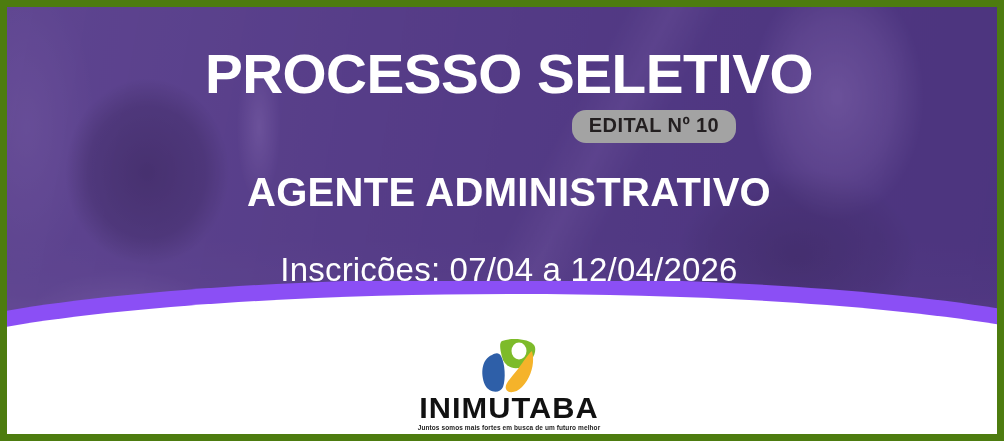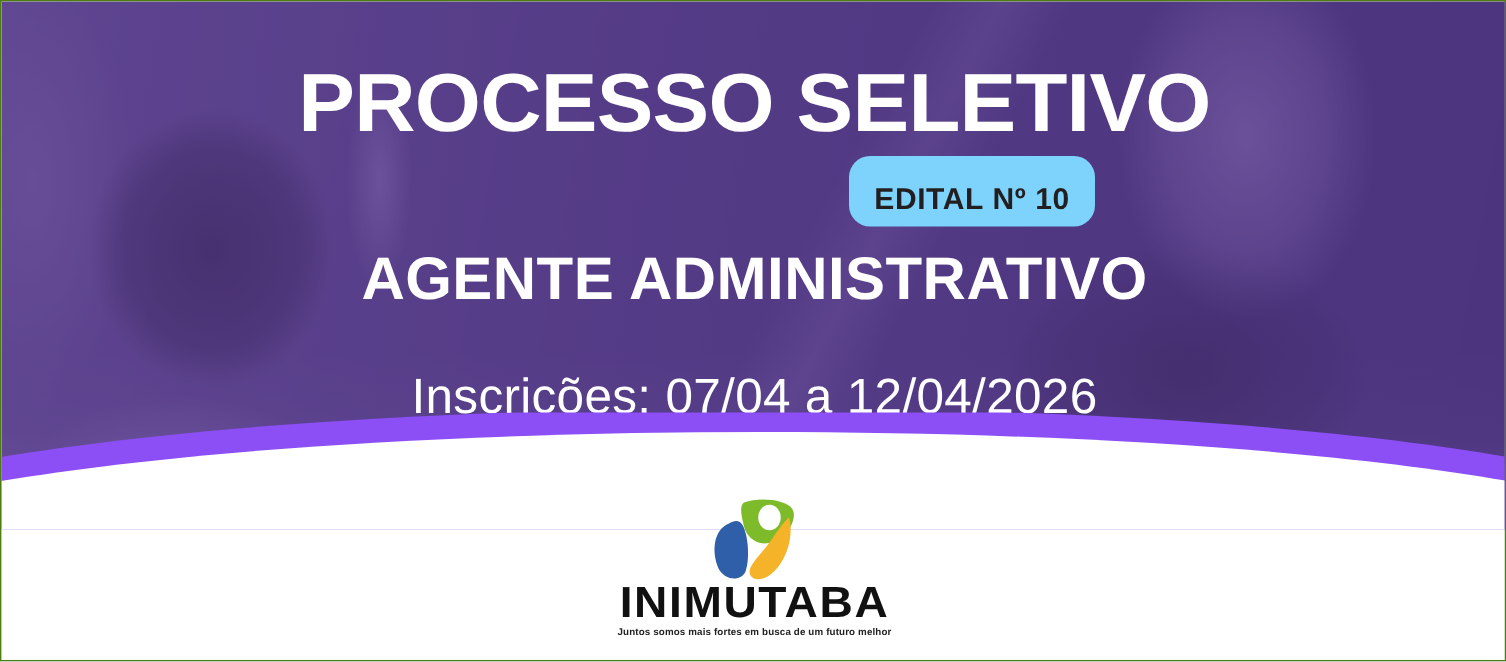--- a/index.html
+++ b/index.html
@@ -13,21 +13,21 @@
     overflow: hidden;
     font-family: "Liberation Sans", sans-serif;
   }
 
   .banner {
     position: relative;
     width: 1004px;
     height: 441px;
     background: #ffffff;
     box-sizing: border-box;
-    border: 1px solid #4d7c0f;
+    border: 7px solid #4d7c0f;
     overflow: hidden;
   }
 
   
   .hero {
     position: absolute;
     left: 0;
     top: 0;
     width: 1004px;
     height: 352px;
@@ -97,26 +97,26 @@
 
   .badge-row {
     position: absolute;
     left: 0;
     right: 0;
     top: 103px;
     text-align: center;
   }
   .badge {
     display: inline-block;
-    background: #7dd3fc;
+    background: #a3a3a3;
     color: #231f20;
     font-size: 20px;
     font-weight: 900;
     letter-spacing: 0.4px;
-    padding: 18px 17px 6px 17px;
+    padding: 4px 17px 6px 17px;
     border-radius: 14px;
     margin-left: 290px;
     font-family: "Liberation Sans", sans-serif;
     white-space: nowrap;
   }
 
   .subtitle {
     position: absolute;
     left: 0;
     right: 0;

